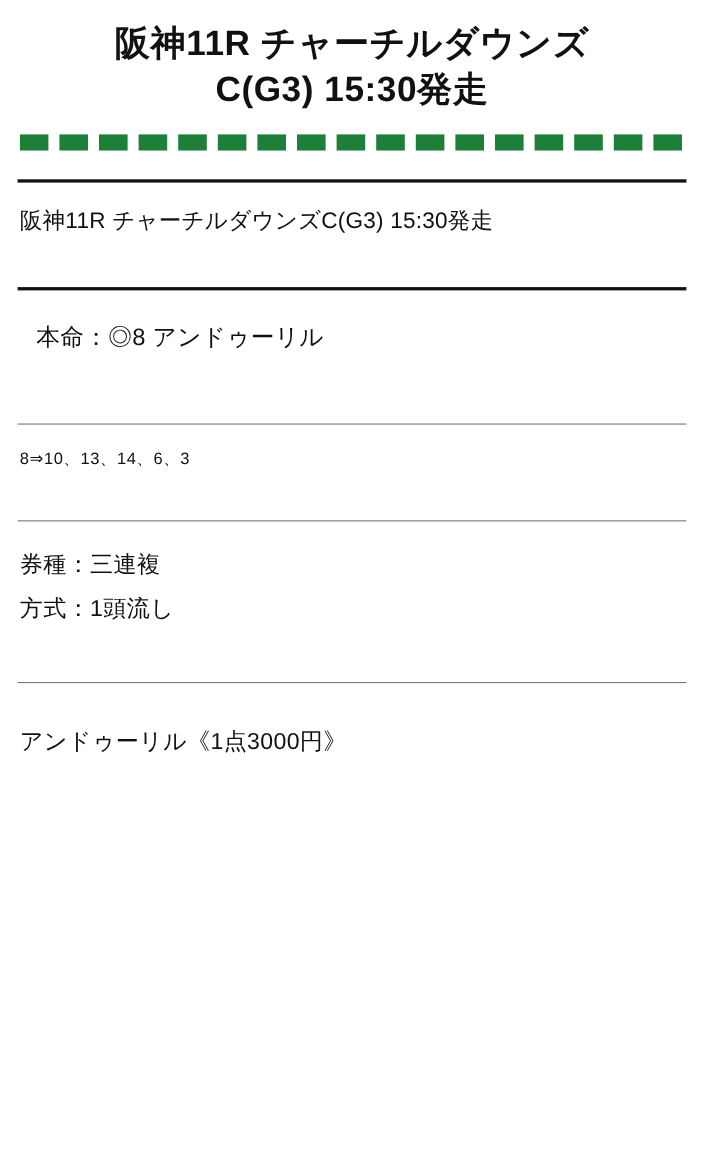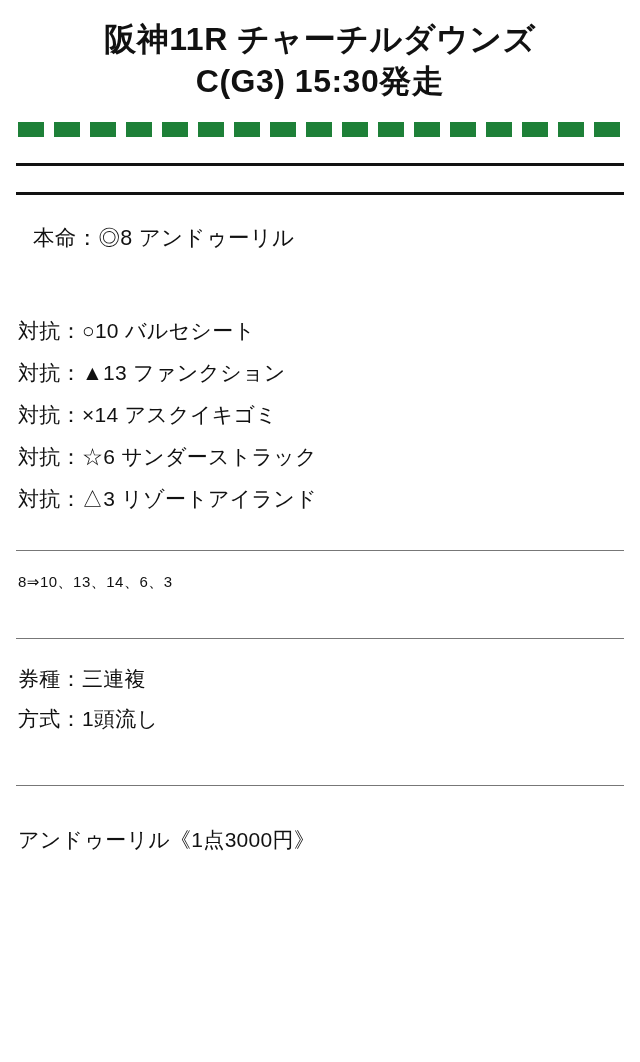--- a/index.html
+++ b/index.html
@@ -134,36 +134,30 @@
     <span></span>
     <span></span>
     <span></span>
     <span></span>
   </div>
 
   <div class="content">
 
     <hr class="hr">
 
+    <div class="race-line">阪神11R チャーチルダウンズC(G3) 15:30発走</div>
 
     <hr class="hr">
 
     <div class="block">
       <div class="row big">本命：◎8 アンドゥーリル</div>
     </div>
 
     <div class="spacer-md"></div>
 
-    <div class="block tight">
-      <div class="row">対抗：○10 バルセシート</div>
-      <div class="row">対抗：▲13 ファンクション</div>
-      <div class="row">対抗：×14 アスクイキゴミ</div>
-      <div class="row">対抗：☆6 サンダーストラック</div>
-      <div class="row">対抗：△3 リゾートアイランド</div>
-    </div>
 
     <hr class="hr thin">
 
     <div class="combo">8⇒10、13、14、6、3</div>
 
     <hr class="hr thin">
 
     <div class="ticket">
       <div class="row">券種：三連複</div>
       <div class="row">方式：1頭流し</div>

